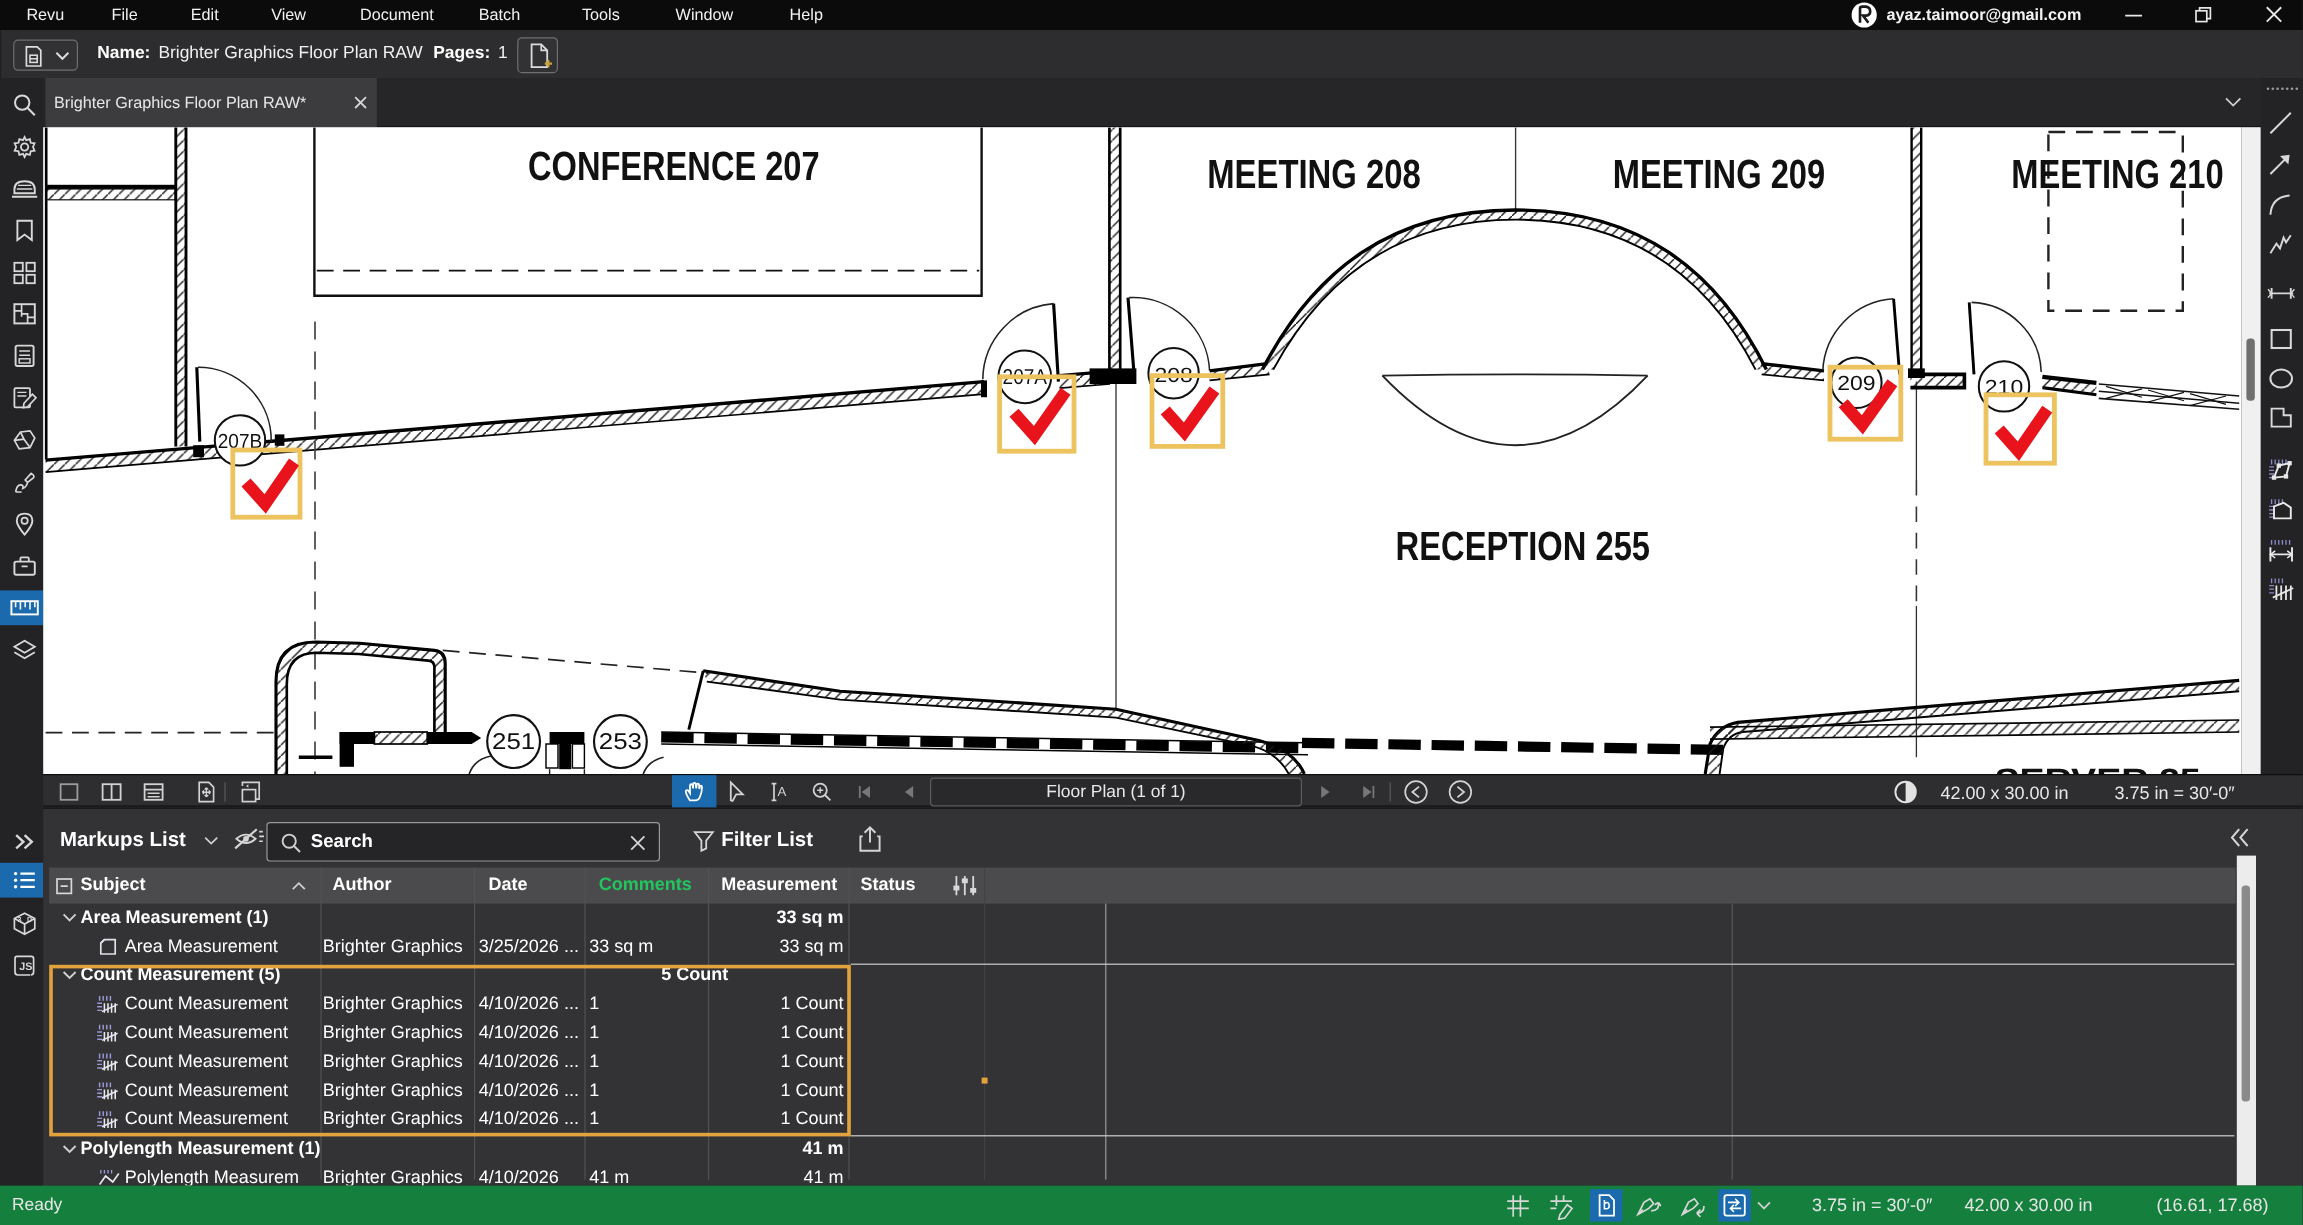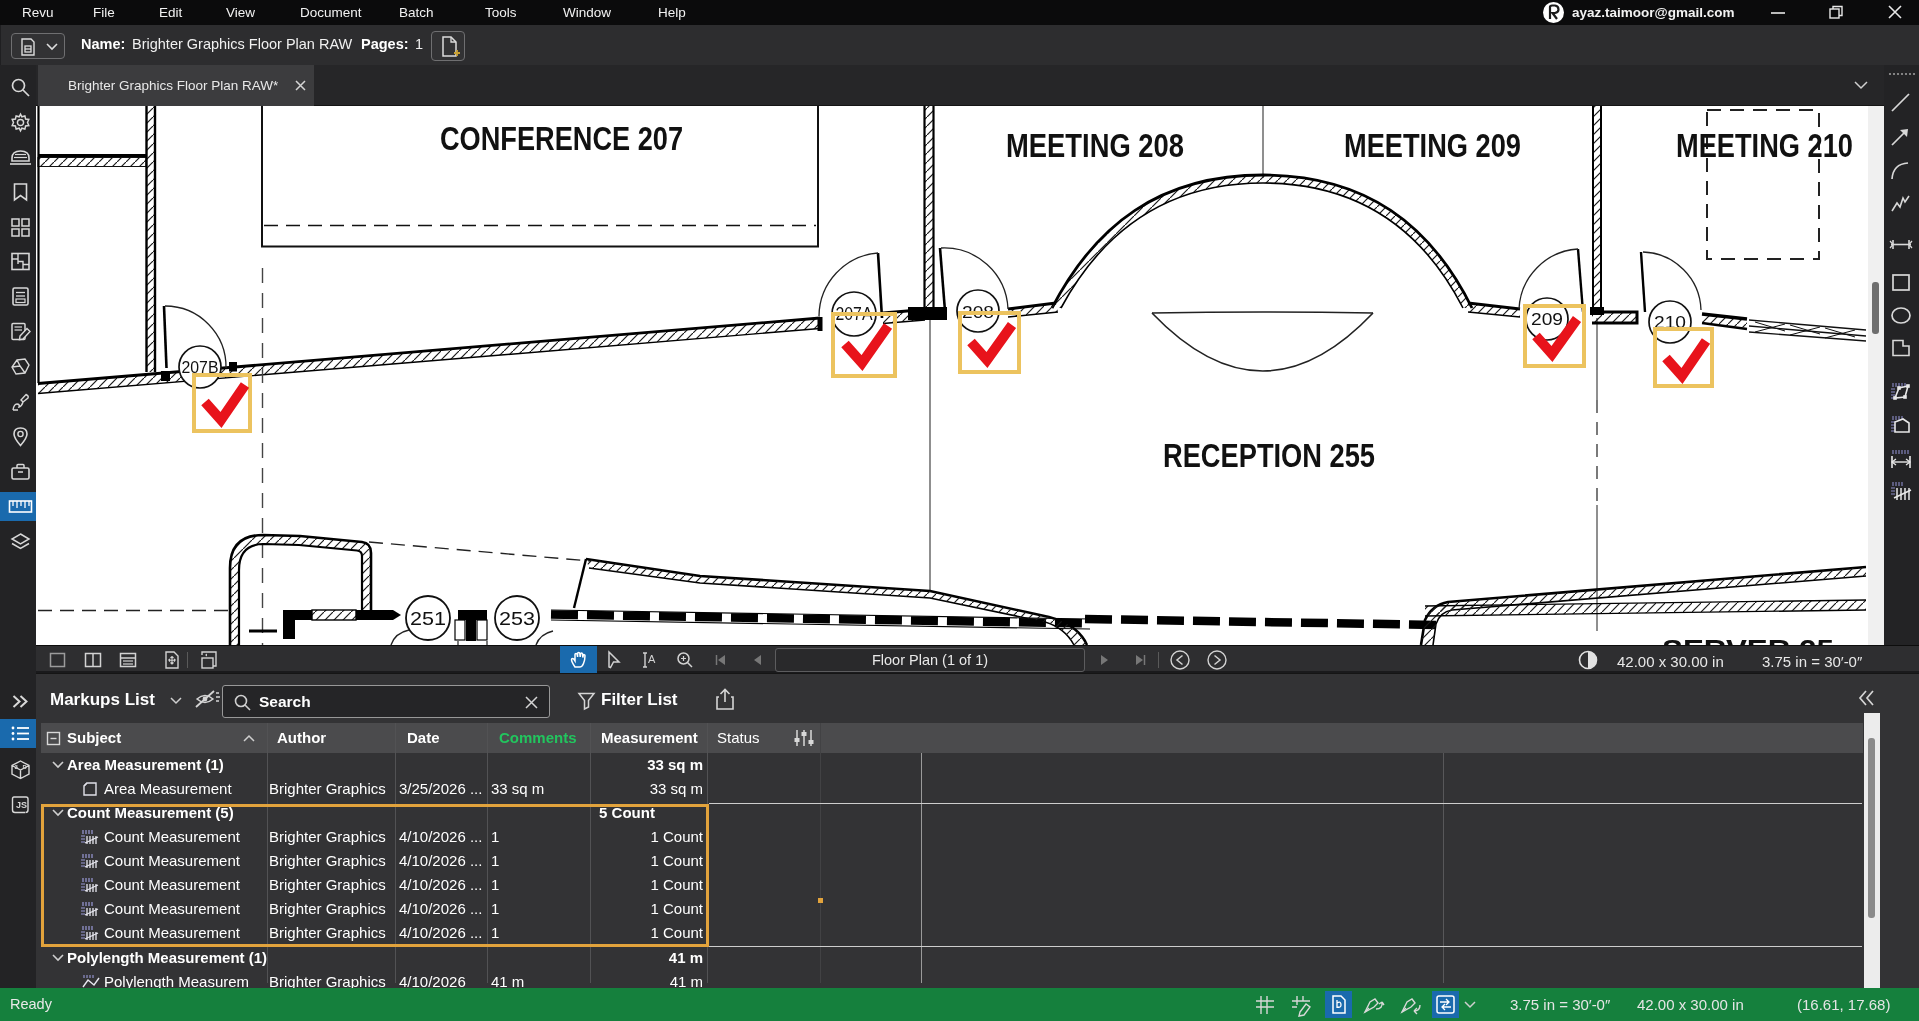--- a/index.html
+++ b/index.html
@@ -77,21 +77,21 @@
     <span class="abs" style="left:414px;top:11px;font-size:14.5px;color:#f0f0f0">1</span>
     <div class="abs" style="left:430px;top:6px;width:34px;height:30px;border:1px solid #6f6f71;border-radius:4px;background:#323234">
       <svg class="abs" style="left:6px;top:3px" width="24" height="24" viewBox="0 0 24 24">
           <path d="M 5,2 L 13,2 L 18,7 L 18,21 L 5,21 Z" fill="none" stroke="#dcdcdc" stroke-width="1.5"></path>
           <path d="M 13,2 L 13,7 L 18,7" fill="none" stroke="#dcdcdc" stroke-width="1.3"></path>
           <path d="M 16,18 L 22,18 M 19,15 L 19,21" stroke="#c9a133" stroke-width="1.8"></path>
         </svg>
     </div>
   </div>
   <div id="tabbar">
-    <div id="tab1"><span style="padding-left:30px">Brighter Graphics Floor Plan RAW*</span>
+    <div id="tab1"><span style="padding-left:7px">Brighter Graphics Floor Plan RAW*</span>
       <svg class="abs" style="left:255px;top:13px" width="16" height="16">
           <path d="M 3,3 L 12,12 M 12,3 L 3,12" stroke="#d5d5d5" stroke-width="1.5"></path>
         </svg>
     </div>
     <svg class="abs" style="left:1853px;top:14px" width="18" height="14">
         <path d="M 2,3 L 8,9 L 14,3" fill="none" stroke="#cfcfcf" stroke-width="1.5"></path>
       </svg>
   </div>
   <div id="leftbar">
     <svg class="ico" style="left:10px;top:12px" width="21" height="21" viewBox="0 0 21 21">
@@ -535,21 +535,21 @@
             <line x1="4.5" y1="7.5" x2="10.5" y2="7.5" stroke="#d8d8d8" stroke-width="1.4"></line>
           </svg>
       <span class="abs" style="left:26px;top:6px;font-size:15px;font-weight:bold;color:#fff">Subject</span>
       <svg class="abs" style="left:200px;top:10px" width="16" height="12">
             <path d="M 3,8 L 8,3 L 13,8" fill="none" stroke="#cfcfcf" stroke-width="1.5"></path>
           </svg>
       <span class="abs" style="left:236px;top:6px;font-size:15px;font-weight:bold;color:#ffffff">Author</span>
       <span class="abs" style="left:366px;top:6px;font-size:15px;font-weight:bold;color:#fff">Date</span>
       <span class="abs" style="left:458px;top:6px;font-size:15px;font-weight:bold;color:#22c55e">Comments</span>
       <span class="abs" style="left:560px;top:6px;font-size:15px;font-weight:bold;color:#fff">Measurement</span>
-      <span class="abs" style="left:676px;top:6px;font-size:15px;font-weight:normal;color:#fff">Status</span>
+      <span class="abs" style="left:676px;top:6px;font-size:15px;font-weight:bold;color:#fff">Status</span>
       <svg class="abs" style="left:752px;top:5px" width="22" height="20">
             <g stroke="#d8d8d8" stroke-width="1.5">
               <line x1="4" y1="2" x2="4" y2="18"></line>
               <line x1="11" y1="2" x2="11" y2="18"></line>
               <line x1="18" y1="2" x2="18" y2="18"></line>
             </g>
             <g fill="#d8d8d8">
               <rect x="1.5" y="10" width="5" height="4"></rect>
               <rect x="8.5" y="4" width="5" height="4"></rect>
               <rect x="15.5" y="12" width="5" height="4"></rect>
@@ -578,21 +578,21 @@
           </svg>
       <span class="abs" style="left:63px;top:27px">Area Measurement</span>
       <span class="abs" style="left:228px;top:27px">Brighter Graphics</span>
       <span class="abs" style="left:358px;top:27px">3/25/2026 ...</span>
       <span class="abs" style="left:450px;top:27px">33 sq m</span>
       <span class="abs" style="left:510px;top:27px;width:152px;text-align:right">33 sq m</span>
       <svg class="abs" style="left:9px;top:54px" width="16" height="12">
             <path d="M 3,3 L 8,8 L 13,3" fill="none" stroke="#cfcfcf" stroke-width="1.6"></path>
           </svg>
       <span class="abs" style="left:26px;top:51px;font-weight:bold">Count Measurement (5)</span>
-      <span class="abs" style="left:510px;top:51px;width:152px;text-align:center;font-weight:bold">5 Count</span>
+      <span class="abs" style="left:510px;top:51px;width:152px;text-align:left;font-weight:bold">5 Count</span>
     </div>
     <div class="abs" style="left:0;top:151px;width:1860px;height:120px;color:#fff;font-size:15px">
       <svg class="abs" style="left:38px;top:3px" width="20" height="18">
             <g stroke="#9a9ad8" stroke-width="1.2">
               <path d="M 4,2 L 4,6 M 7,2 L 7,6 M 10,2 L 10,6 M 13,2 L 13,6"></path>
               <path d="M 2,8 L 6,8 M 2,11 L 6,11 M 2,14 L 6,14"></path>
             </g>
             <g stroke="#e8e8f0" stroke-width="1.3">
               <path d="M 8,8 L 8,16 M 11,8 L 11,16 M 14,8 L 14,16 M 17,8 L 17,16"></path>
               <path d="M 6,15 L 19,9"></path>

